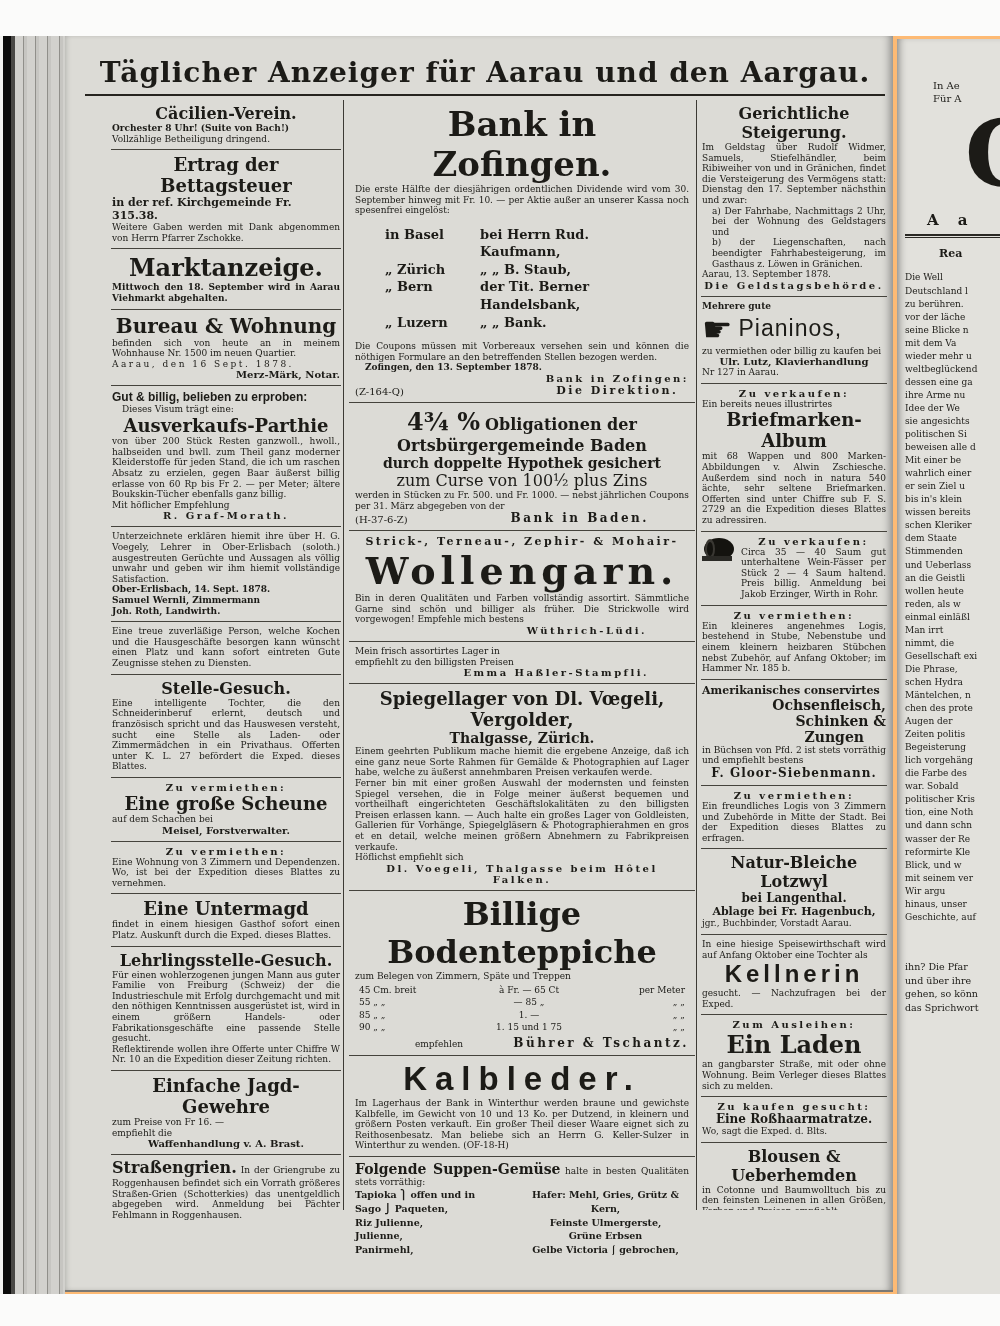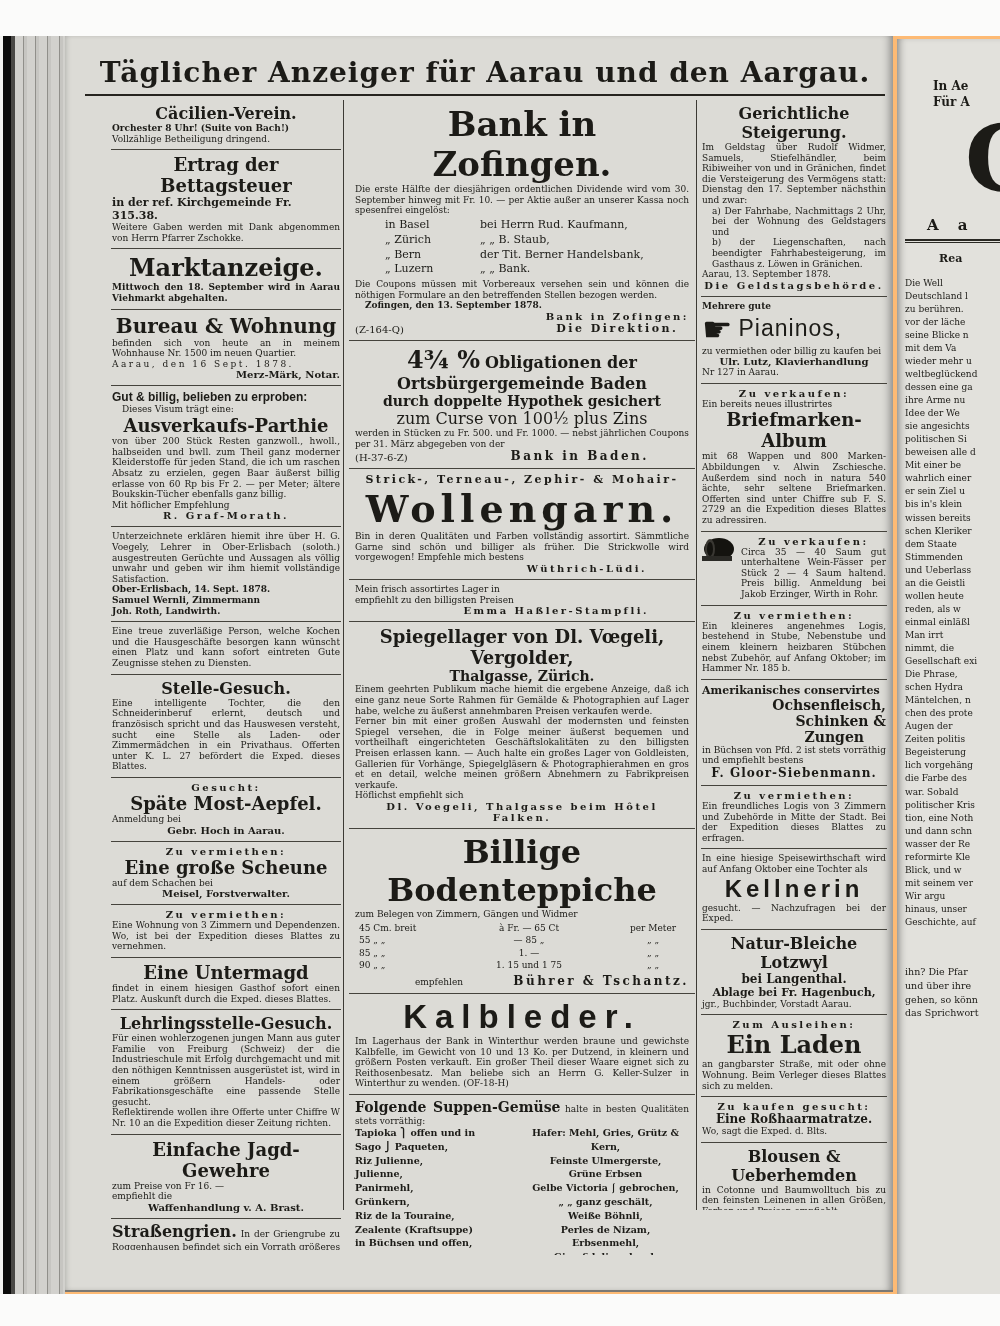--- a/index.html
+++ b/index.html
@@ -41,38 +41,38 @@
   .t28{font-size:32px;font-weight:bold}.t24{font-size:24px;font-weight:bold}
   .t20{font-size:20px;font-weight:bold}.t18{font-size:18px;font-weight:bold}
   .t16{font-size:16px;font-weight:bold}.t14{font-size:14px;font-weight:bold}
   .t12{font-size:12px;font-weight:bold}.t11{font-size:11px;font-weight:bold}
   .t10{font-size:10px}
   .sig{font-weight:bold;text-align:right;font-size:10px}
   .sigc{font-weight:bold;text-align:center;font-size:10px}
   .huge{font-size:34px;font-weight:bold;text-align:center}
   .sans{font-family:"Liberation Sans",sans-serif}
   
-  .agents{display:grid;grid-template-columns:95px 1fr;font-size:11px;line-height:1.35;
-    width:82%;margin:2px auto;font-weight:normal}
+  .agents{display:grid;grid-template-columns:95px 1fr;font-size:13px;line-height:1.35;
+    width:82%;margin:10px auto;font-weight:bold}
   
   .tepp{display:grid;grid-template-columns:78px 1fr 64px;font-size:9px;line-height:1.4;margin:2px 4px}
-  .tepp .m{text-align:center}.tepp .e{text-align:center}
+  .tepp .m{text-align:center}.tepp .e{text-align:right}
   
   .suplists{display:flex;font-size:9.5px;line-height:1.45}
   .suplists>div{flex:1}
   .suplists .b2{font-weight:bold}
   
   .pia{display:flex;align-items:center}
   .hand{font-size:34px;line-height:1;margin-right:6px}
   .pia-title{font-size:23px;letter-spacing:1px}
   
   .barrow{display:flex;gap:5px;align-items:flex-start}
   
   .np{padding:40px 0 0 8px;font-size:9px;line-height:1.45}
-  .np .hdr{font-weight:bold;font-size:12px;line-height:1.3;padding-left:28px;white-space:pre-line}
+  .np .hdr{font-weight:normal;font-size:10px;line-height:1.3;padding-left:28px;white-space:pre-line}
   .np .initial{font-size:92px;font-weight:bold;line-height:.9;margin:8px 0 0 60px}
   .np .sechead{font-size:15px;font-weight:bold;letter-spacing:7px;margin:14px 0 2px 22px}
   .np .dbl{border-top:2px solid #2a2924;border-bottom:1px solid #2a2924;height:4px;margin:2px 0 8px}
   .np .subhead{font-size:11px;font-weight:bold;margin:4px 0 10px 34px}
   .np .frag{white-space:pre-line}
   .np .tail{white-space:pre-line;margin-top:36px;font-size:9.5px}
   .mid-pad{padding-left:6px;padding-right:6px}
 </style>
 </head>
 <body>
@@ -133,26 +133,20 @@
 
       <div class="sec">
         <div class="bd in">Eine treue zuverläßige Person, welche Kochen und die Hausgeschäfte besorgen kann wünscht einen Platz und kann sofort eintreten  Gute Zeugnisse stehen zu Diensten.</div>
       </div>
 
       <div class="sec">
         <div class="c t16">Stelle-Gesuch.</div>
         <div class="bd in">Eine intelligente Tochter, die den Schneiderinberuf erlernt, deutsch und französisch spricht und das Hauswesen versteht, sucht eine Stelle als Laden- oder Zimmermädchen in ein Privathaus. Offerten unter K. L. 27 befördert die Exped. dieses Blattes.</div>
       </div>
 
-      <div class="sec">
-        <div class="c t10 b g">Gesucht:</div>
-        <div class="c t18">Späte Most-Aepfel.</div>
-        <div class="bd">Anmeldung bei</div>
-        <div class="sigc">Gebr. Hoch in Aarau.</div>
-      </div>
 
       <div class="sec">
         <div class="c t10 b g">Zu vermiethen:</div>
         <div class="c t18">Eine große Scheune</div>
         <div class="bd">auf dem Schachen bei</div>
         <div class="sigc">Meisel, Forstverwalter.</div>
       </div>
 
       <div class="sec">
         <div class="c t10 b g">Zu vermiethen:</div>
@@ -240,21 +234,21 @@
         <div class="c t18">Spiegellager von Dl. Vœgeli, Vergolder,</div>
         <div class="c t14">Thalgasse, Zürich.</div>
         <div class="bd in">Einem geehrten Publikum mache hiemit die ergebene Anzeige, daß ich eine ganz neue Sorte Rahmen für Gemälde &amp; Photographien auf Lager habe, welche zu äußerst annehmbaren Preisen verkaufen werde.</div>
         <div class="bd in">Ferner bin mit einer großen Auswahl der modernsten und feinsten Spiegel versehen, die in Folge meiner äußerst bequemen und vortheilhaft eingerichteten Geschäftslokalitäten zu den billigsten Preisen erlassen kann. — Auch halte ein großes Lager von Goldleisten, Gallerien für Vorhänge, Spiegelgläsern &amp; Photographierahmen en gros et en detail, welche meinen größern Abnehmern zu Fabrikpreisen verkaufe.</div>
         <div class="bd in">Höflichst empfiehlt sich</div>
         <div class="sigc g">Dl. Voegeli, Thalgasse beim Hôtel Falken.</div>
       </div>
 
       <div class="sec mid-pad">
         <div class="c t28">Billige Bodenteppiche</div>
-        <div class="c bd">zum Belegen von Zimmern, Gängen und Widmer</div>
+        <div class="c bd">zum Belegen von Zimmern, Späte und Treppen</div>
         <div class="tepp">
           <div>45 Cm. breit</div>
             <div class="m">à Fr. — 65 Ct</div>
             <div class="e">per Meter</div>
           <div>55   „    „</div>
             <div class="m">—  85  „</div>
             <div class="e">„    „</div>
           <div>85   „    „</div>
             <div class="m">1. —</div>
             <div class="e">„    „</div>
@@ -358,30 +352,30 @@
         <div class="bd">in Büchsen von Pfd. 2 ist stets vorräthig und empfiehlt bestens</div>
         <div class="sigc" style="font-size:12px;letter-spacing:1px">F. Gloor-Siebenmann.</div>
       </div>
 
       <div class="sec">
         <div class="c t10 b g">Zu vermiethen:</div>
         <div class="bd in">Ein freundliches Logis von 3 Zimmern und Zubehörde in Mitte der Stadt. Bei der Expedition dieses Blattes zu erfragen.</div>
       </div>
 
       <div class="sec">
-        <div class="bd in">In eine hiesige Speisewirthschaft wird auf Anfang Oktober eine Tochter als</div>
-        <div class="c sans" style="font-size:24px;font-weight:bold;letter-spacing:4px">Kellnerin</div>
-        <div class="bd">gesucht. — Nachzufragen bei der Exped.</div>
-      </div>
-
-      <div class="sec">
         <div class="c t16">Natur-Bleiche Lotzwyl</div>
         <div class="c t12">bei Langenthal.</div>
         <div class="c t11">Ablage bei Fr. Hagenbuch,</div>
         <div class="c bd">jgr., Buchbinder, Vorstadt Aarau.</div>
+      </div>
+
+      <div class="sec">
+        <div class="bd in">In eine hiesige Speisewirthschaft wird auf Anfang Oktober eine Tochter als</div>
+        <div class="c sans" style="font-size:24px;font-weight:bold;letter-spacing:4px">Kellnerin</div>
+        <div class="bd">gesucht. — Nachzufragen bei der Exped.</div>
       </div>
 
       <div class="sec">
         <div class="c t10 b g">Zum Ausleihen:</div>
         <div class="c t24">Ein Laden</div>
         <div class="bd">an gangbarster Straße, mit oder ohne Wohnung.  Beim Verleger dieses Blattes sich zu melden.</div>
       </div>
 
       <div class="sec">
         <div class="c t10 b g">Zu kaufen gesucht:</div>

